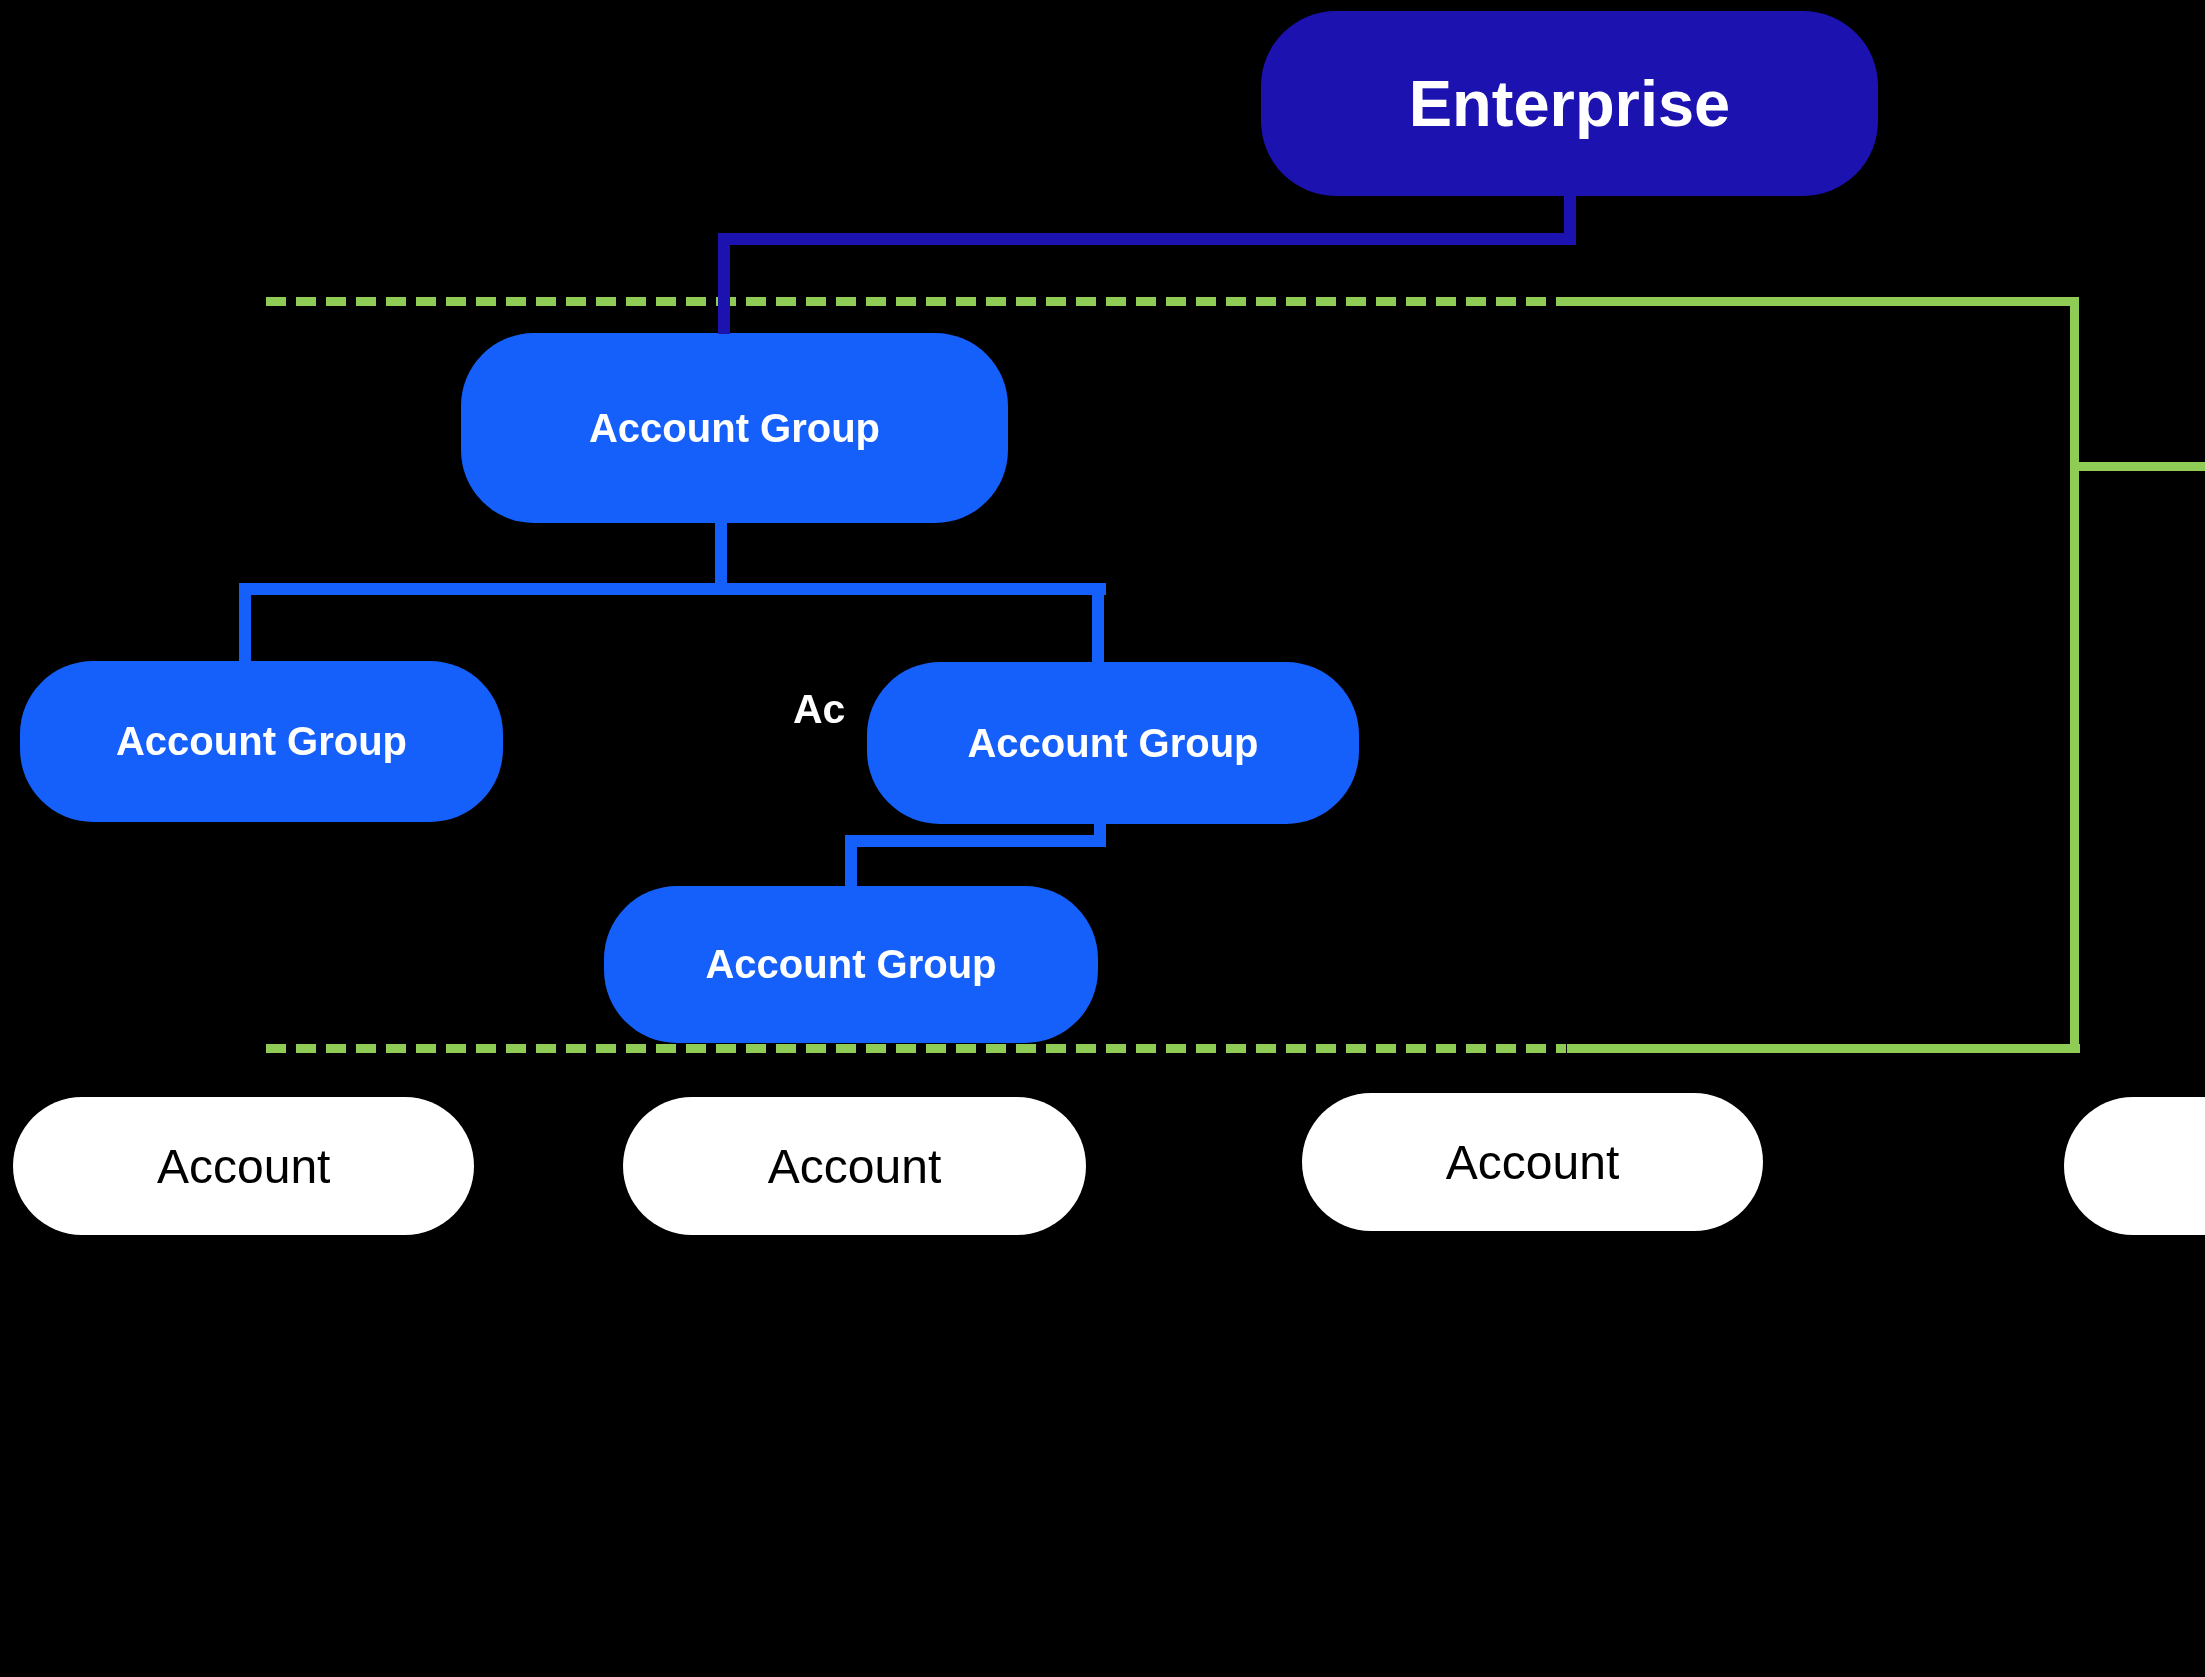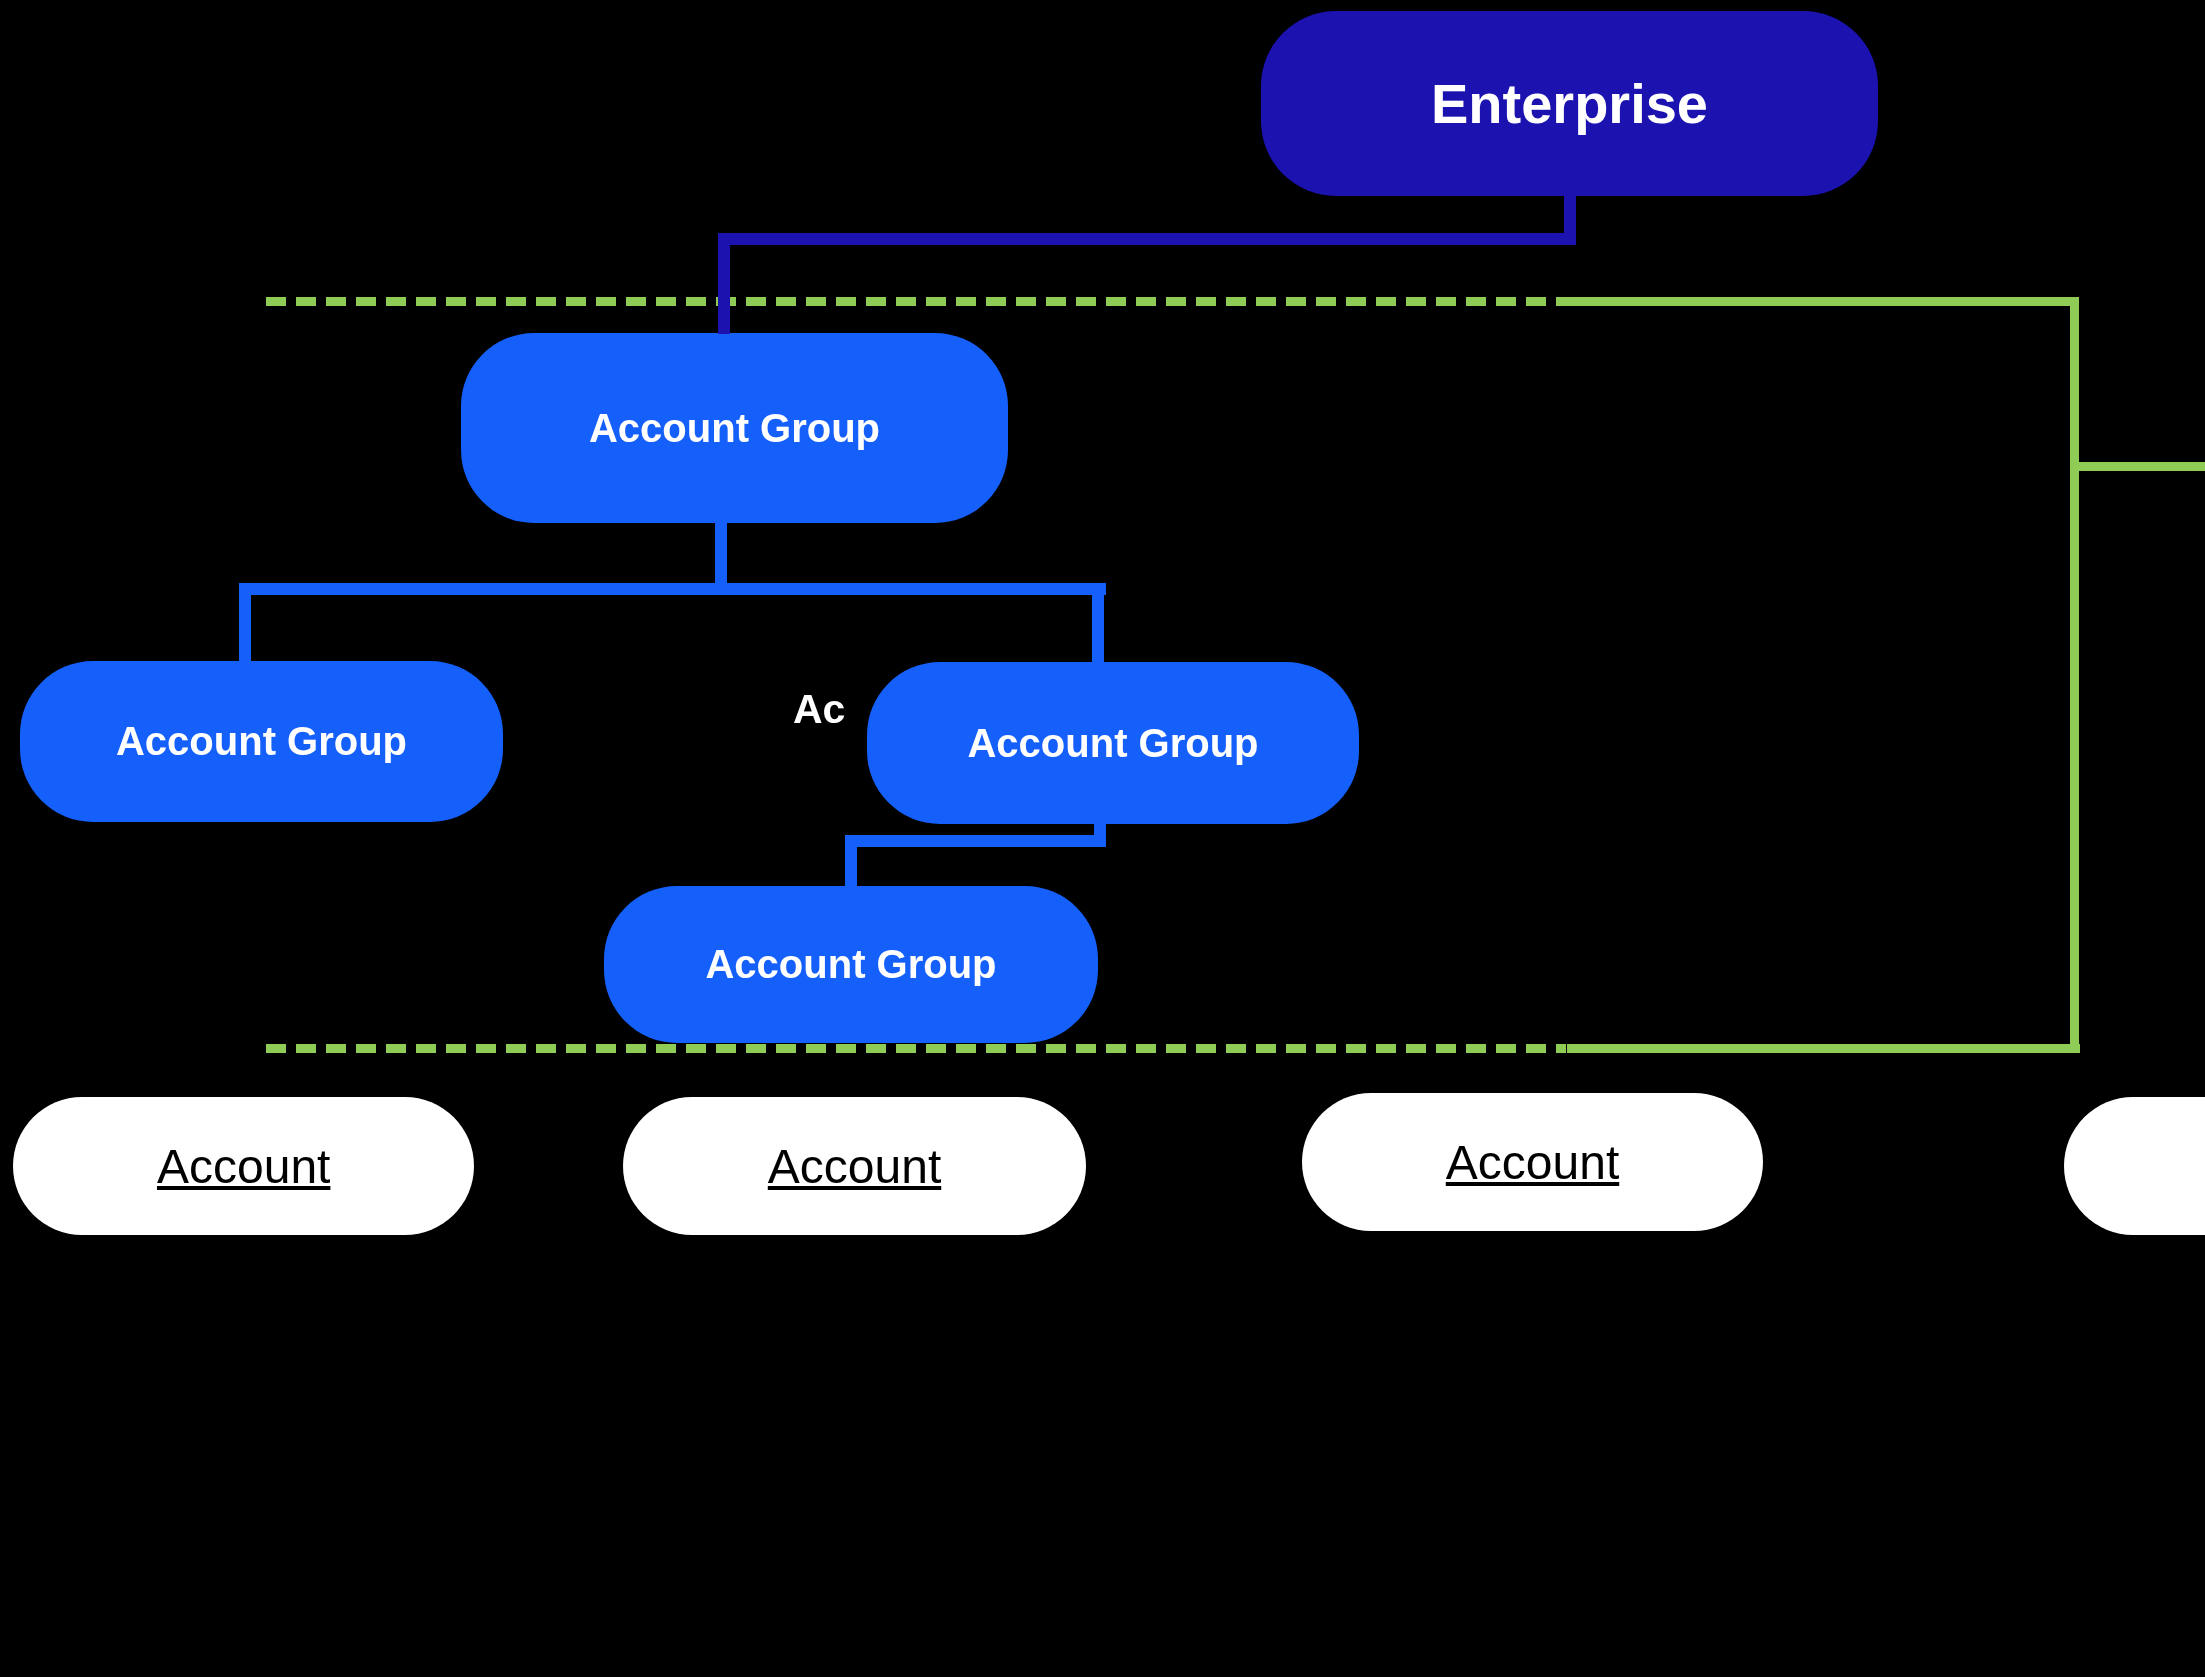--- a/index.html
+++ b/index.html
@@ -22,37 +22,36 @@
     display: flex;
     align-items: center;
     justify-content: center;
     white-space: nowrap;
     z-index: 2;
   }
   .node-enterprise {
     background: var(--enterprise-fill);
     color: var(--text-on-blue);
     border-radius: 75px;
-    font-size: 56px;
+    font-size: 65px;
     font-weight: 700;
   }
   .node-group {
     background: var(--group-fill);
     color: var(--text-on-blue);
     border-radius: 73px;
     font-size: 40px;
     font-weight: 600;
   }
   .node-account {
     background: var(--account-fill);
     color: var(--text-on-white);
     border-radius: 69px;
     font-size: 48px;
     font-weight: 400;
-    text-decoration: underline;
   }
   .obscured-label {
     position: absolute;
     z-index: 1;
     color: var(--text-on-blue);
     font-size: 41px;
     font-weight: 600;
     line-height: 57px;
     white-space: nowrap;
   }

